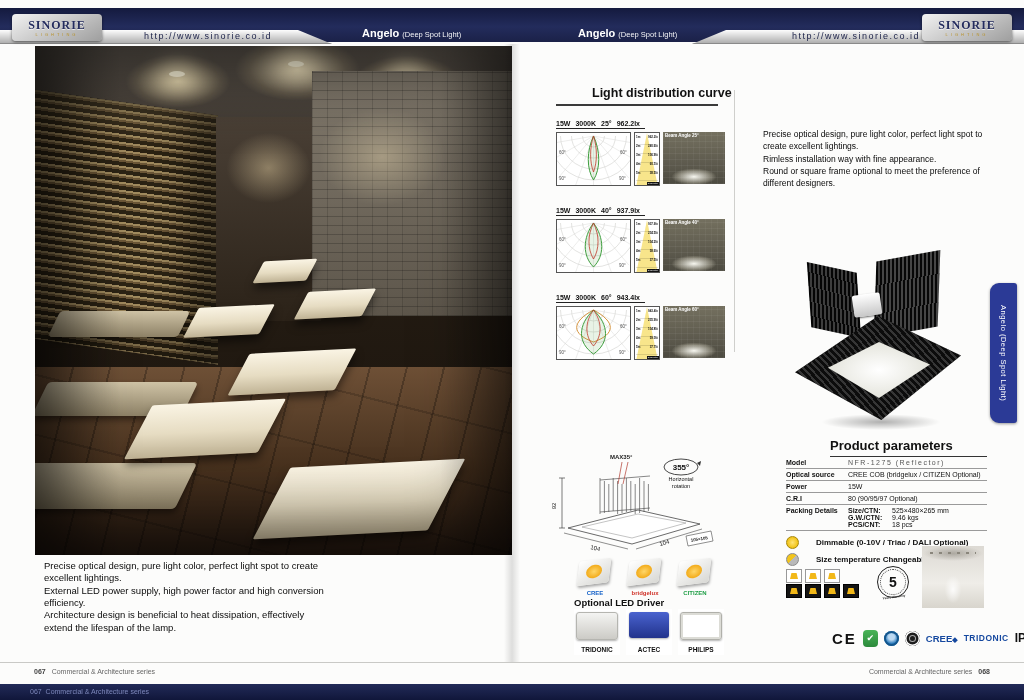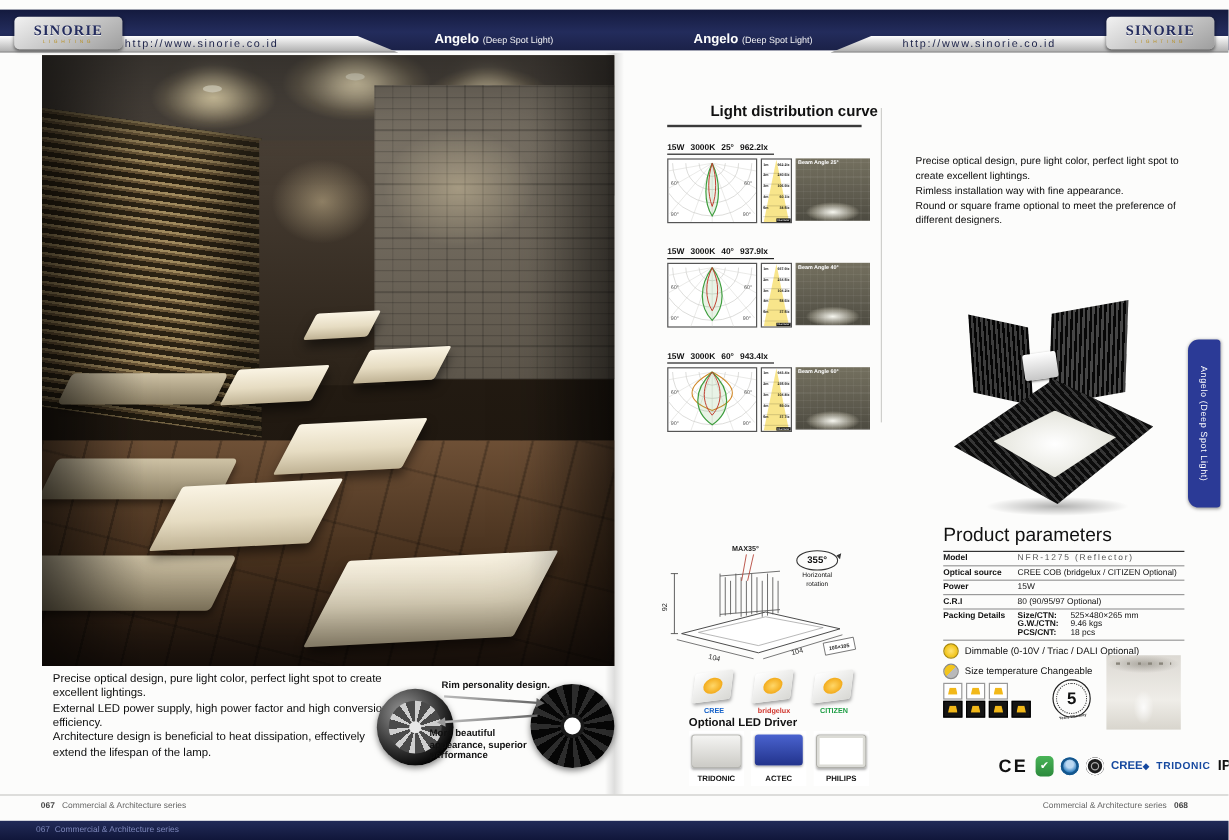--- a/index.html
+++ b/index.html
@@ -12,21 +12,21 @@
   .ribbon{position:absolute;top:30px;height:14px;background:linear-gradient(#fdfdfd,#a9a9a9);
           box-shadow:inset 0 -1px 0 #8a8a8a;}
   .ribbon.left{left:0;width:332px;clip-path:polygon(0 0,298px 0,332px 100%,0 100%);}
   .ribbon.right{left:692px;width:332px;clip-path:polygon(34px 0,332px 0,332px 100%,0 100%);}
   .logo{position:absolute;top:14px;width:90px;height:27px;border-radius:4px;
         background:linear-gradient(150deg,#f2f2f2,#9e9e9e);box-shadow:0 1px 3px rgba(0,0,0,.55);
         display:flex;flex-direction:column;align-items:center;justify-content:center;z-index:3;}
   .logo-name{font-family:"Liberation Serif",serif;font-weight:bold;font-size:12px;
              color:#242c5e;letter-spacing:1px;text-shadow:0 1px 0 rgba(255,255,255,.7);}
   .logo-sub{font-size:4px;letter-spacing:3px;color:#b8922a;margin-top:-1px;}
-  .hdr-url{position:absolute;top:31px;font-size:9px;letter-spacing:1.5px;color:#1b2148;z-index:2;}
+  .hdr-url{position:absolute;top:31px;font-size:9px;letter-spacing:1.5px;color:#1b2148;z-index:2;margin-left:40px;}
   .hdr-prod{position:absolute;top:27px;color:#fff;font-size:11px;font-weight:bold;z-index:2;white-space:nowrap;}
   .hdr-prod .sfx{font-size:7.5px;font-weight:normal;opacity:.95;}
 
   
   .photo{position:absolute;left:35px;top:46px;width:477px;height:509px;overflow:hidden;
          background:linear-gradient(#3b342a 0%,#241c13 45%,#18110b 100%);}
   .ph-ceiling{position:absolute;left:0;top:0;width:100%;height:23%;
       background:
         radial-gradient(ellipse 70px 36px at 30% 30%,rgba(255,238,190,.85),rgba(255,230,170,.12) 60%,transparent 75%),
         radial-gradient(ellipse 80px 40px at 55% 20%,rgba(255,240,200,.9),rgba(255,230,170,.15) 60%,transparent 78%),
@@ -125,29 +125,29 @@
       background:radial-gradient(#ffffff,#e3e3da 75%);box-shadow:0 0 14px rgba(255,255,235,.9);}
   .prod-shadow{position:absolute;left:26px;top:158px;width:120px;height:16px;border-radius:50%;
       background:radial-gradient(rgba(0,0,0,.30),transparent 70%);}
 
   .side-tab{position:absolute;left:990px;top:283px;width:27px;height:140px;background:#2b3a96;
       border-radius:9px 3px 3px 9px;box-shadow:0 1px 3px rgba(0,0,0,.4);display:flex;}
   .side-tab span{writing-mode:vertical-rl;margin:auto;font-size:7.5px;color:#fff;letter-spacing:.5px;}
 
   
   .params{position:absolute;left:786px;top:438px;width:201px;}
-  .params-title{font-size:16px;font-weight:normal;border-bottom:1.5px solid #333;padding-bottom:3px;}
+  .params-title{font-size:13px;font-weight:bold;border-bottom:1.5px solid #333;padding-bottom:3px;margin-left:44px;}
   .p-row{display:flex;border-bottom:1px solid #9a9a9a;padding:2px 0;font-size:7px;}
   .p-label{width:62px;flex:none;font-weight:bold;color:#111;}
   .p-val{color:#111;}
   .p-val.model{letter-spacing:1.5px;color:#555;}
   .p-line{display:flex;}
   .p-line b{width:44px;font-weight:bold;}
 
-  .feat-line{position:absolute;display:flex;align-items:center;gap:5px;font-size:8px;font-weight:normal;}
+  .feat-line{position:absolute;display:flex;align-items:center;gap:17px;font-size:8px;font-weight:bold;}
   .dim-icon{width:11px;height:11px;border-radius:50%;background:radial-gradient(#ffe477,#f2c51d 65%,#caa20e);
             border:1px solid #a8880c;flex:none;}
   .cct-icon{width:11px;height:11px;border-radius:50%;flex:none;border:1px solid #8a8a8a;
             background:linear-gradient(135deg,#f2c51d 50%,#b9b9b9 50%);}
   .cct-strip{position:absolute;display:flex;gap:3px;}
   .cct-sq{width:14px;height:12px;display:flex;align-items:center;justify-content:center;}
   .cct-sq.lite{background:#fff;border:1px solid #999;}
   .cct-sq.dark{background:#141414;border:1px solid #000;}
   .bulb{width:8px;height:6px;background:#f2b818;clip-path:polygon(18% 0,82% 0,100% 100%,0 100%);}
   .warranty{position:absolute;left:877px;top:566px;width:30px;height:30px;border:1.5px solid #222;
@@ -254,33 +254,20 @@
     <div class="tbl" style="left:50%;top:82%;width:170px;height:72px;"></div>
     <div class="ph-vignette"></div>
   </div>
 
   <div class="features" id="features">
       <div>Precise optical design, pure light color, perfect light spot to create excellent lightings.</div>
       <div>External LED power supply, high power factor and high conversion efficiency.</div>
       <div>Architecture design is beneficial to heat dissipation, effectively extend the lifespan of the lamp.</div>
     </div>
 
-  <div class="rim-wrap">
-    <div class="wheel">
-      <div class="wheel-in"></div>
-      <div class="wheel-hub"></div>
-    </div>
-    <div class="rimpart">
-      <div class="rimpart-hub"></div>
-    </div>
-    <div class="rim-cap1">Rim personality design.</div>
-    <div class="rim-arrow" style="left:58px;top:22px;width:78px;transform:rotate(4deg);"></div>
-    <div class="rim-arrow back" style="left:58px;top:38px;width:78px;transform:rotate(-4deg);"></div>
-    <div class="rim-cap2">More beautiful appearance, superior performance</div>
-  </div>
 
   <div class="gutter"></div>
 
   <div class="ldc-title">Light distribution curve</div>
   <div class="ldc-rule"></div>
   <div class="ldc-divider"></div>
   <div id="ldcRows">
       <div class="ldc-row"><div class="ldc-head"><span>15W</span><span>3000K</span><span>25°</span><span>962.2lx</span></div><div class="ldc-flex">
           <div class="polar"><svg viewBox="0 0 73 52" width="73" height="52">
               <path d="M 25.5 3 A 11 11 0 0 0 47.5 3" fill="none" stroke="#c6c6c2" stroke-width="0.5"></path>

